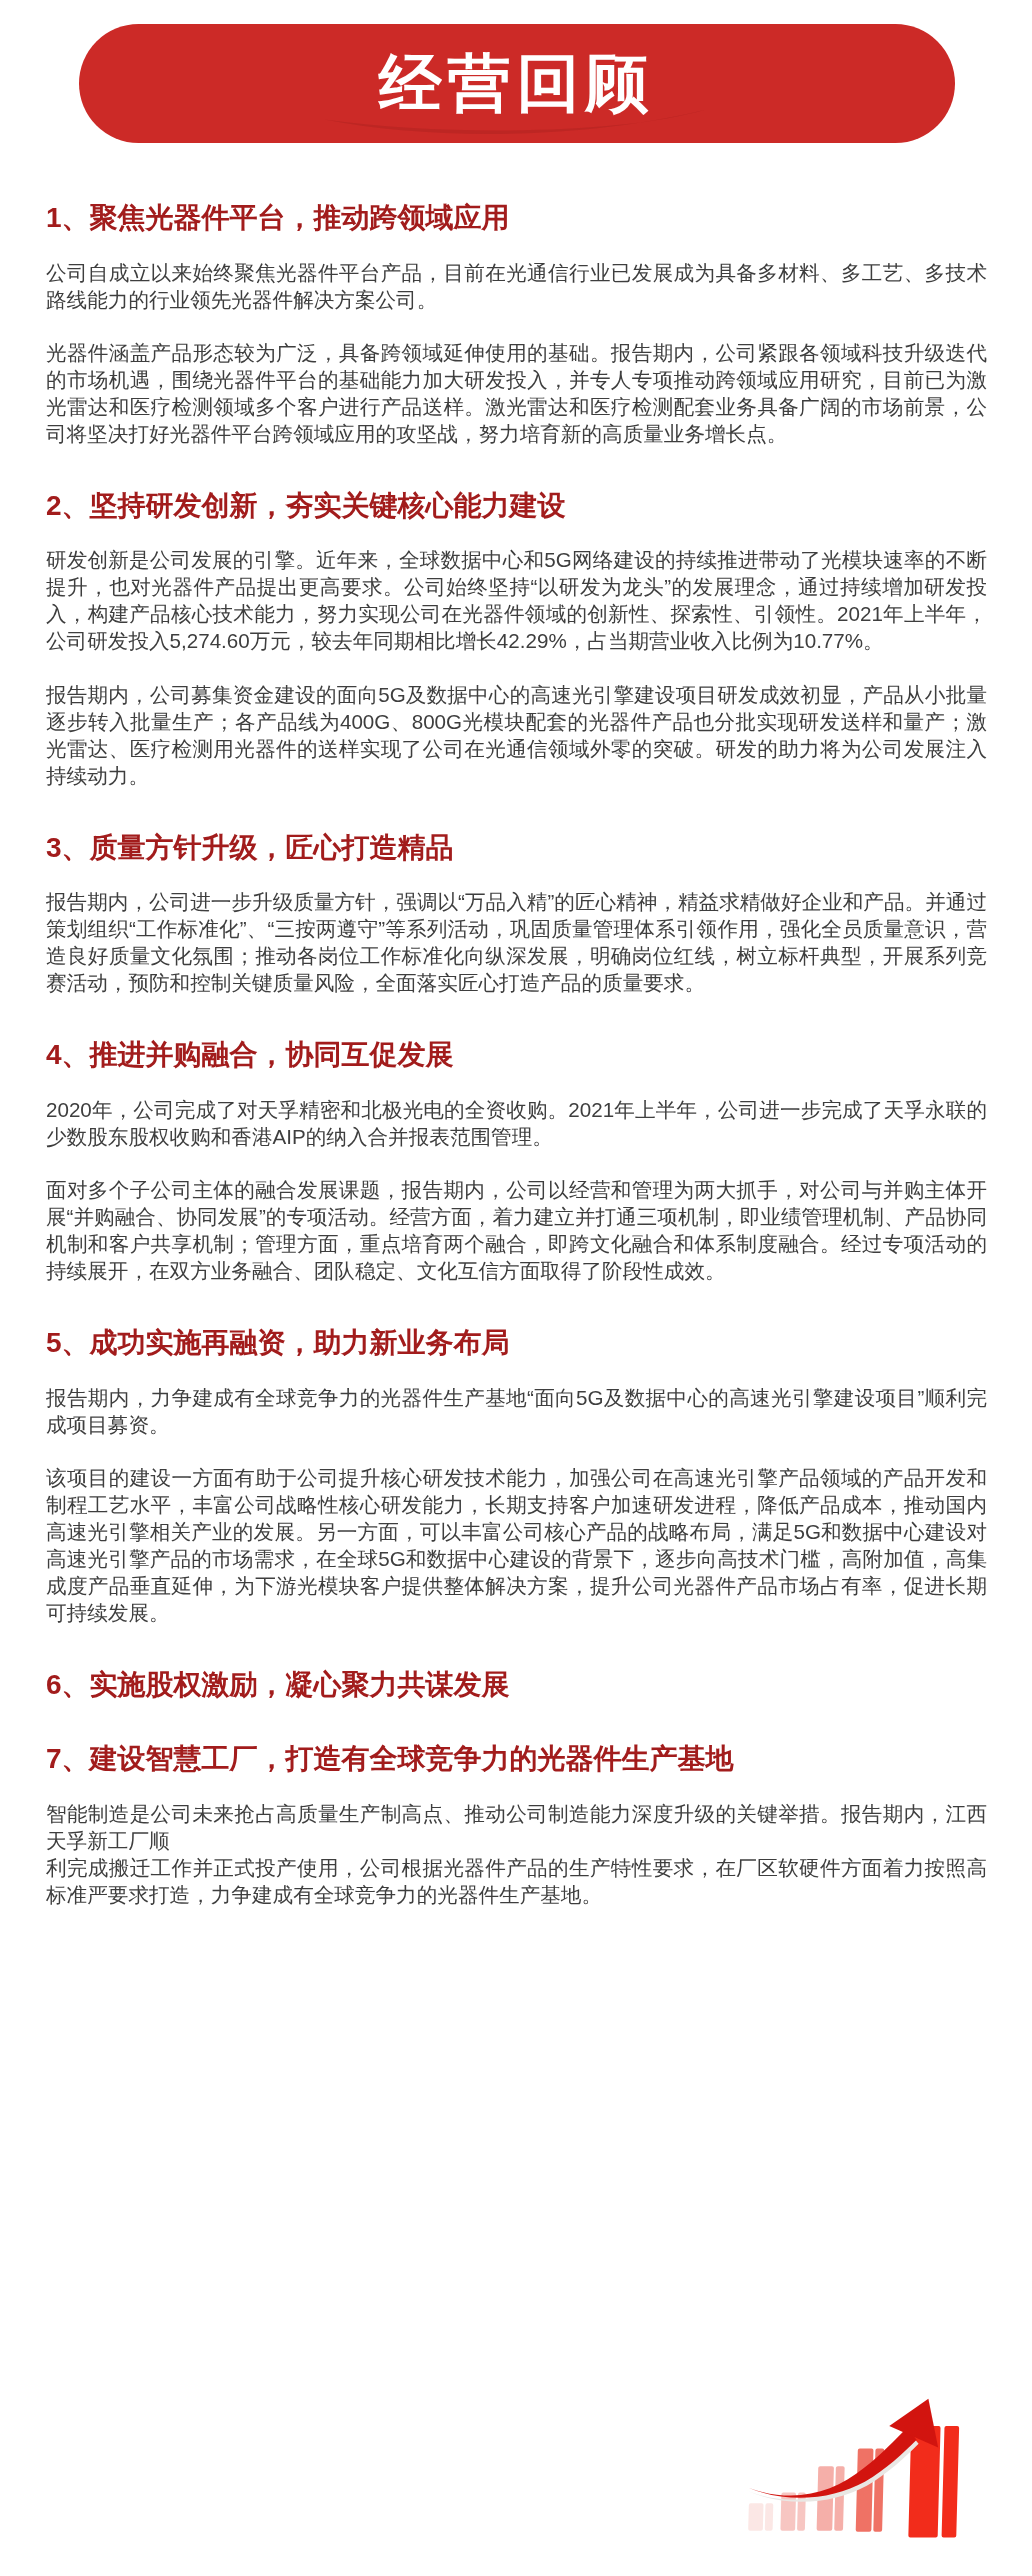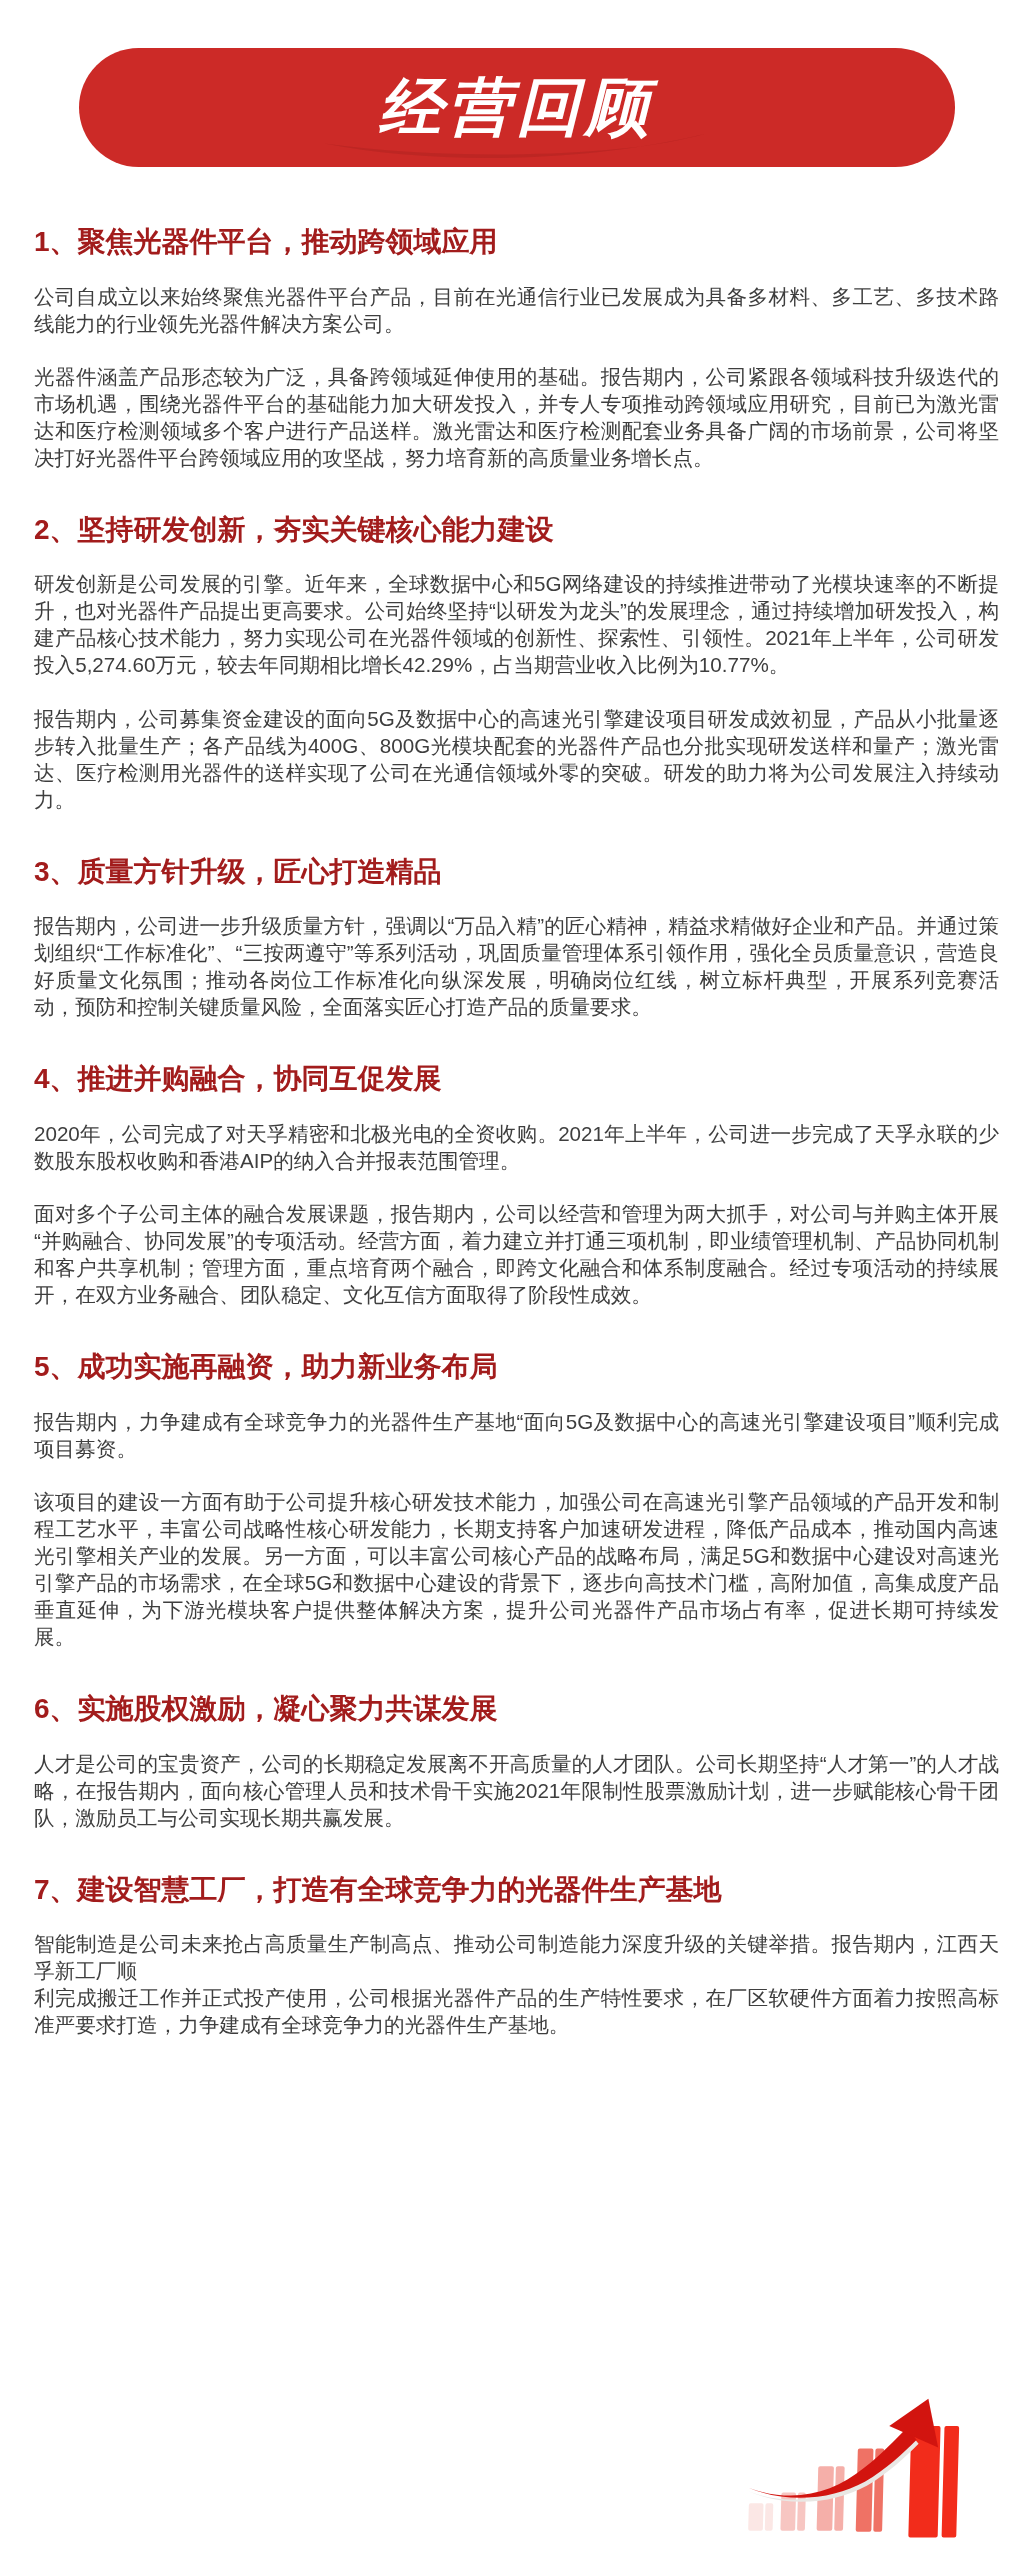--- a/index.html
+++ b/index.html
@@ -8,32 +8,32 @@
     --body-color:#3e3e3e;
     --page-bg:#ffffff;
   }
   *{margin:0;padding:0;box-sizing:border-box;}
   html,body{background:var(--page-bg);}
   body{
     width:1033px;height:2576px;position:relative;overflow:hidden;
     font-family:"Liberation Sans",sans-serif;
   }
   .banner{
-    width:876px;height:119px;margin:48px auto 0;
+    width:876px;height:119px;margin:24px auto 0;
     background:var(--banner-bg);border-radius:60px;
     display:flex;align-items:center;justify-content:center;
-    position:relative;overflow:hidden;font-style:italic;
+    position:relative;overflow:hidden;
   }
   .banner-title{
     color:#ffffff;font-size:63px;font-weight:bold;letter-spacing:5.9px;
     position:relative;z-index:2;
   }
   .banner-swoosh{position:absolute;left:0;top:0;width:100%;height:100%;z-index:1;}
   .content{
-    padding:0 34px;position:relative;
+    padding:0 46px;position:relative;
   }
   .section-heading{
     color:var(--heading-color);
     font-size:28px;font-weight:bold;line-height:31px;
     margin:43px 0 25.5px;
   }
   .section:first-of-type .section-heading{margin-top:59px;}
   .body-paragraph{
     color:var(--body-color);
     font-size:20.6px;font-weight:normal;line-height:27px;
@@ -80,21 +80,20 @@
   </div>
 
   <div class="section">
     <h2 class="section-heading">5、成功实施再融资，助力新业务布局</h2>
     <p class="body-paragraph">报告期内，力争建成有全球竞争力的光器件生产基地“面向5G及数据中心的高速光引擎建设项目”顺利完成项目募资。</p>
     <p class="body-paragraph">该项目的建设一方面有助于公司提升核心研发技术能力，加强公司在高速光引擎产品领域的产品开发和制程工艺水平，丰富公司战略性核心研发能力，长期支持客户加速研发进程，降低产品成本，推动国内高速光引擎相关产业的发展。另一方面，可以丰富公司核心产品的战略布局，满足5G和数据中心建设对高速光引擎产品的市场需求，在全球5G和数据中心建设的背景下，逐步向高技术门槛，高附加值，高集成度产品垂直延伸，为下游光模块客户提供整体解决方案，提升公司光器件产品市场占有率，促进长期可持续发展。</p>
   </div>
 
   <div class="section">
     <h2 class="section-heading">6、实施股权激励，凝心聚力共谋发展</h2>
-    <p class="body-paragraph">人才是公司的宝贵资产，公司的长期稳定发展离不开高质量的人才团队。公司长期坚持“人才第一”的人才战略，在报告期内，面向核心管理人员和技术骨干实施2021年限制性股票激励计划，进一步赋能核心骨干团队，激励员工与公司实现长期共赢发展。</p>
   </div>
 
   <div class="section">
     <h2 class="section-heading">7、建设智慧工厂，打造有全球竞争力的光器件生产基地</h2>
     <p class="body-paragraph">智能制造是公司未来抢占高质量生产制高点、推动公司制造能力深度升级的关键举措。报告期内，江西天孚新工厂顺
 利完成搬迁工作并正式投产使用，公司根据光器件产品的生产特性要求，在厂区软硬件方面着力按照高标准严要求打造，力争建成有全球竞争力的光器件生产基地。</p>
   </div>
 
 </div>
 

